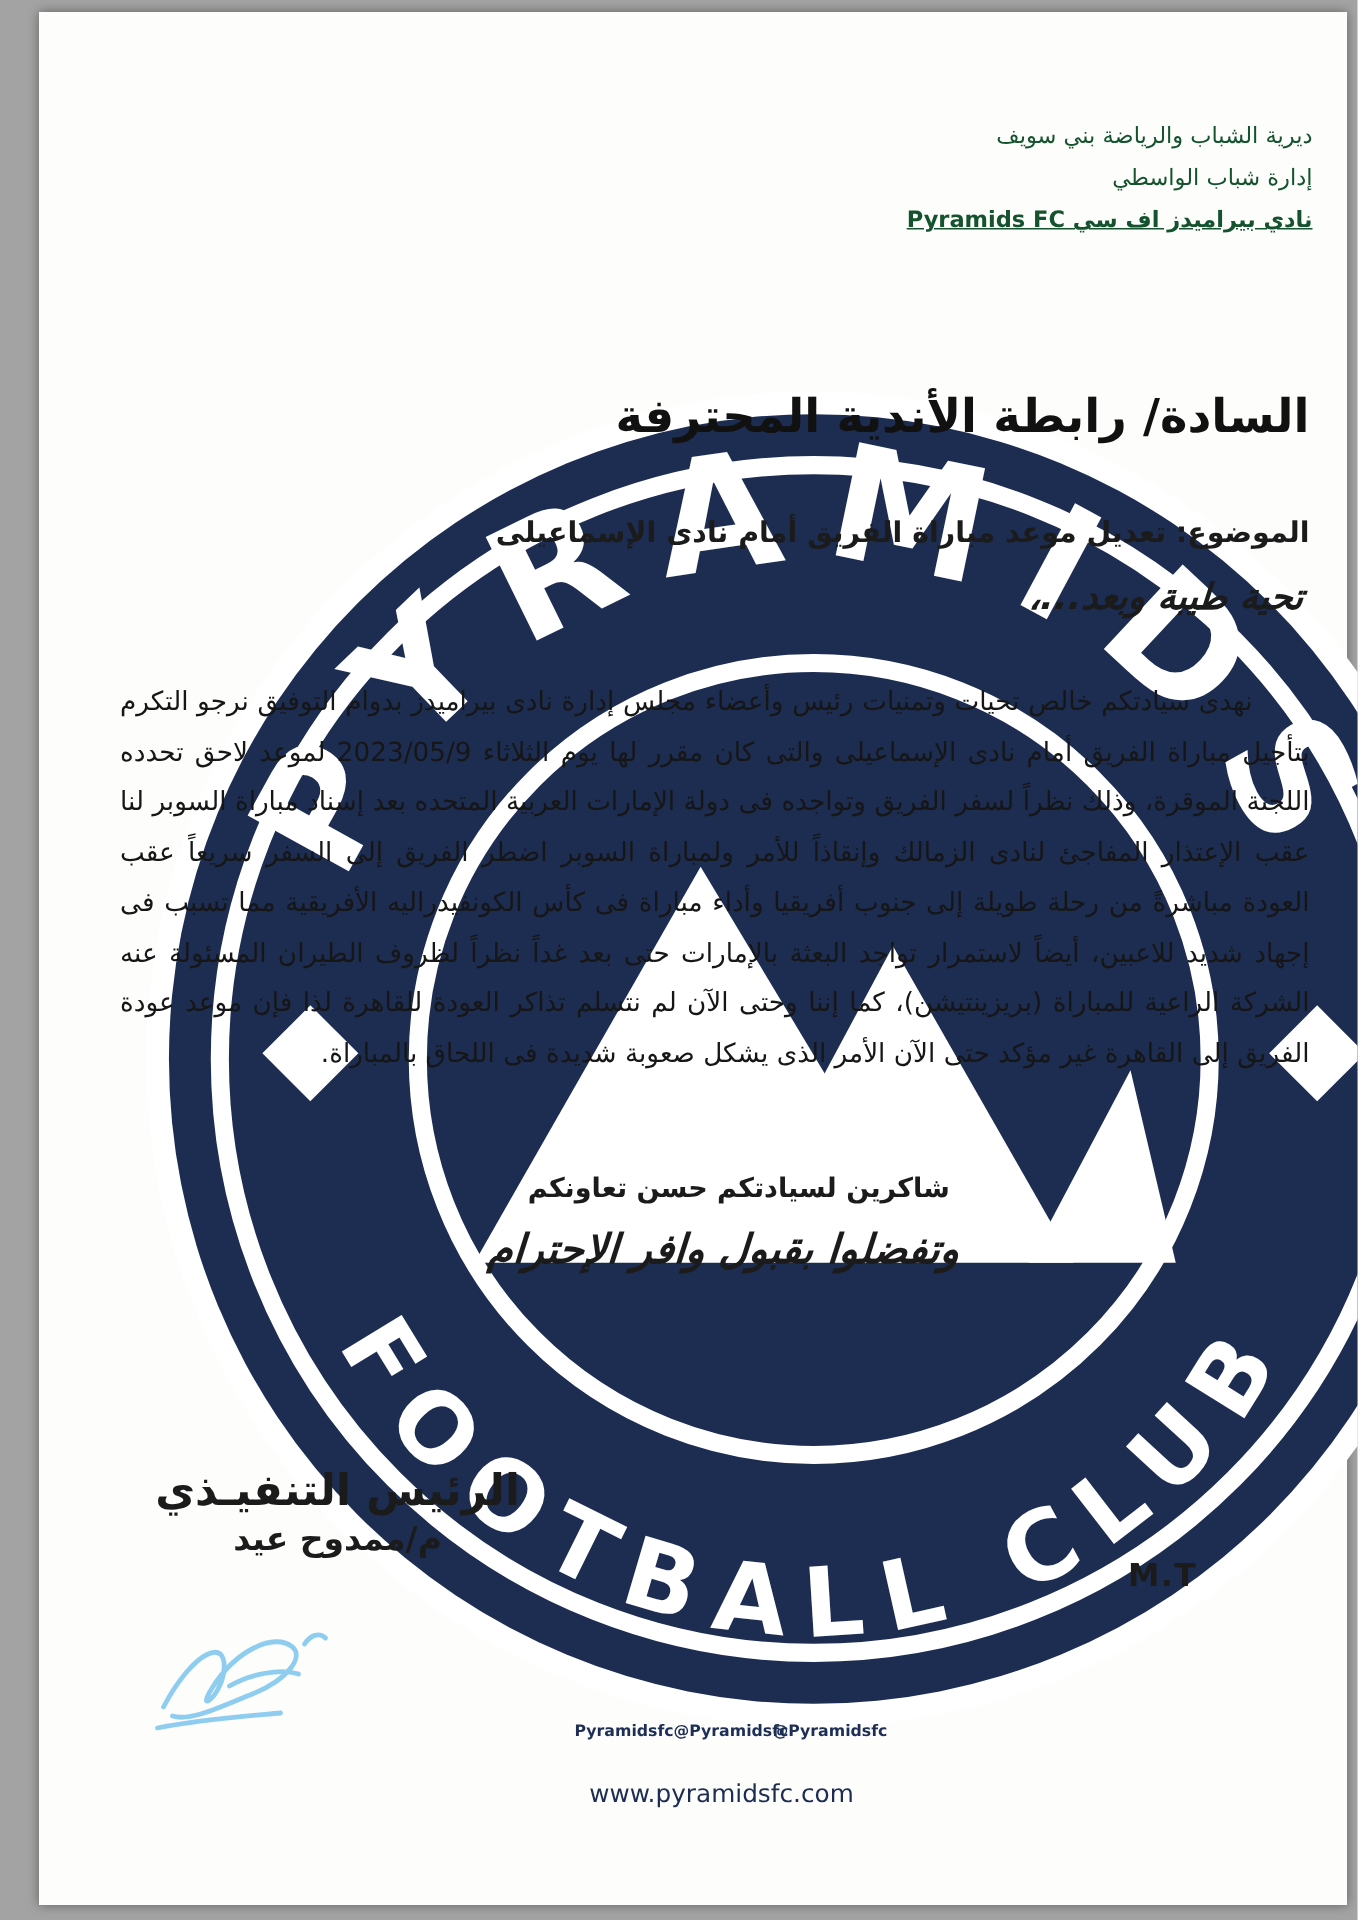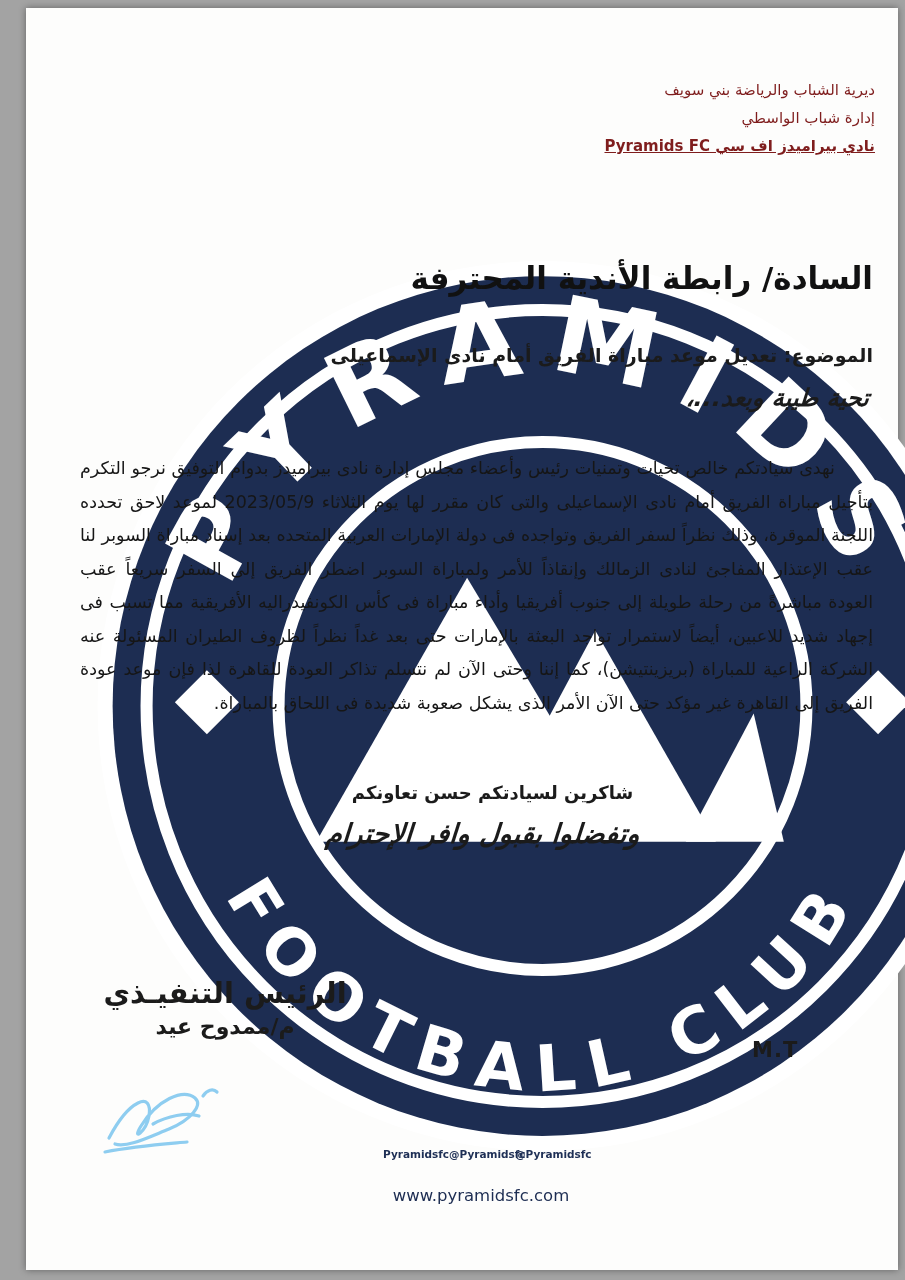--- a/index.html
+++ b/index.html
@@ -20,21 +20,21 @@
   
   .top-badge { position:absolute; left:90px; top:66px; width:116px; height:116px; color:#1d2d52; }
   .footer-badge { position:absolute; left:226px; top:1130px; width:107px; height:107px; color:#43aee1; }
   .badge svg, .badge { display:block; width:100%; height:100%; }
   .badge-text-lg { font-size:14px; font-weight:bold; fill:#fff; letter-spacing:3px; font-family:"DejaVu Sans", sans-serif; }
   .badge-text-sm { font-size:8.5px; font-weight:bold; fill:#fff; letter-spacing:2px; font-family:"DejaVu Sans", sans-serif; }
 
   .letterhead {
     position:absolute; top:76px; right:30px; width:330px;
     direction:rtl; text-align:right;
-    font-size:15px; line-height:28px; color:#7f1d1d;
+    font-size:15px; line-height:28px; color:#14532d;
   }
   .letterhead .lh-bold { font-weight:bold;text-decoration:underline; }
 
   
   .recipient {
     position:absolute; top:260px; right:32px;
     direction:rtl; font-size:31px; font-weight:bold; color:#111;
   }
   .subject {
     position:absolute; top:344px; right:32px;

